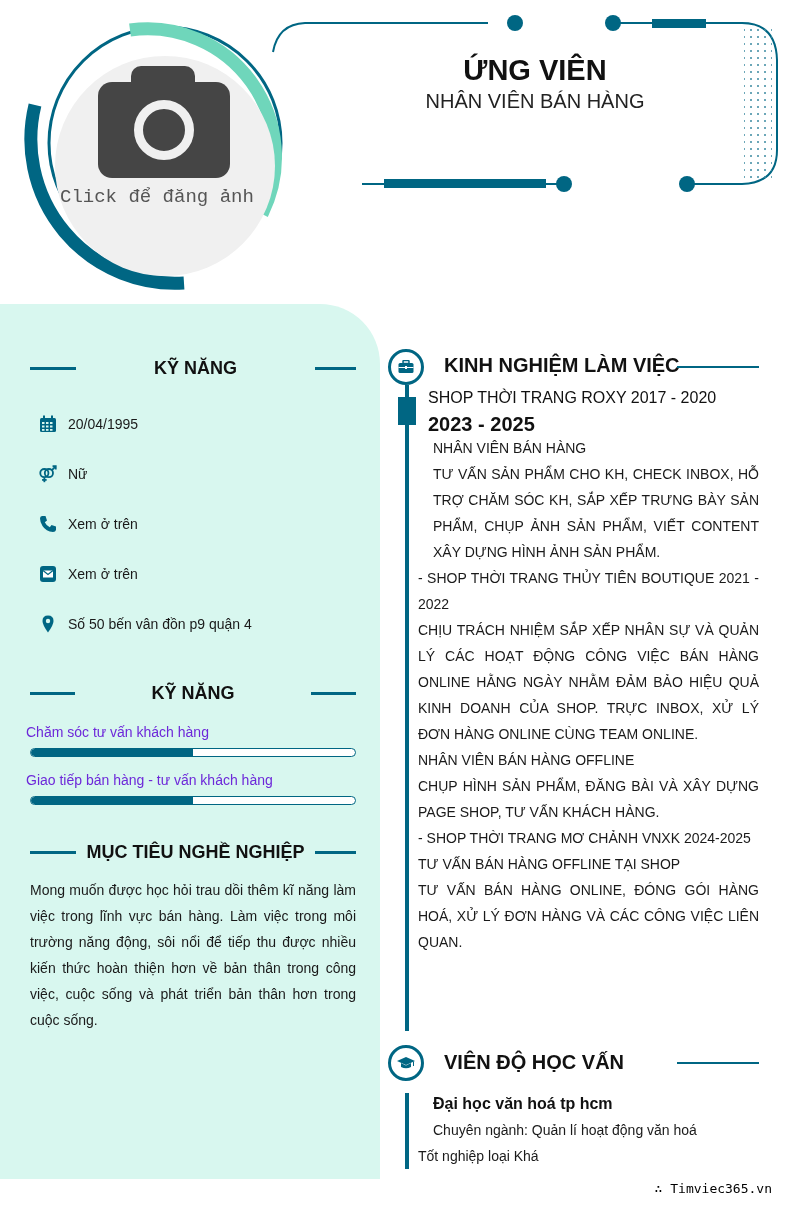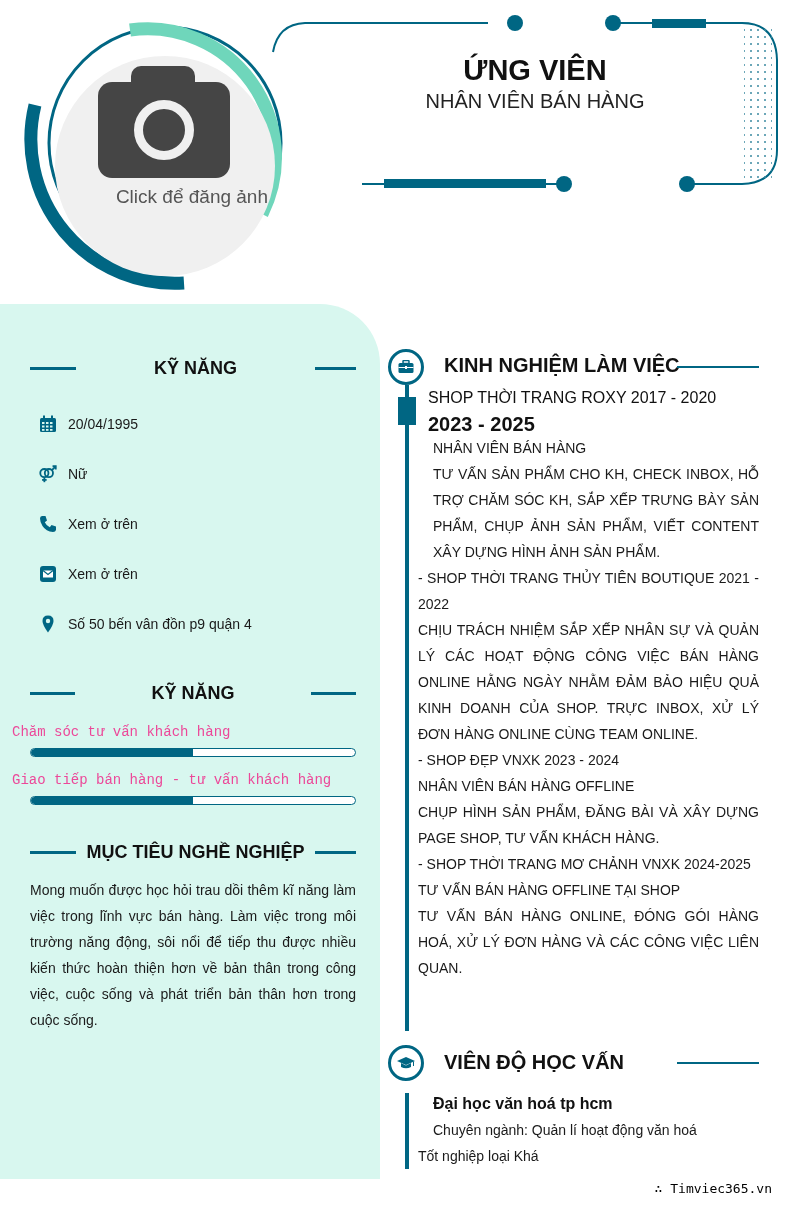--- a/index.html
+++ b/index.html
@@ -2,32 +2,32 @@
 <html><head>
 <meta charset="utf-8">
 <style>
   * { box-sizing: border-box; margin: 0; padding: 0; }
   body { width: 800px; height: 1205px; background: #ffffff; font-family: "Liberation Sans", sans-serif; color: #1a1a1a; position: relative; overflow: hidden; }
   .abs { position: absolute; }
   .avatar-circle { left: 55px; top: 56px; width: 220px; height: 220px; border-radius: 50%; background: #f0f0f0; }
   .cam-body { left: 98px; top: 82px; width: 132px; height: 96px; background: #454545; border-radius: 14px; }
   .cam-top { left: 131px; top: 66px; width: 64px; height: 24px; background: #454545; border-radius: 10px 10px 0 0; }
   .cam-lens { left: 134px; top: 100px; width: 60px; height: 60px; border-radius: 50%; border: 9px solid #f0f0f0; background: #454545; }
-  .upload-text { left: 60px; top: 186px; width: 208px; text-align: right; font-family: Liberation Sans, sans-serif; font-size: 19px; color: #555; }
+  .upload-text { left: 60px; top: 186px; width: 208px; text-align: left; font-family: Liberation Mono, monospace; font-size: 19px; color: #555; }
   .name { left: 380px; top: 54px; width: 310px; text-align: center; font-size: 29px; font-weight: bold; color: #111; }
   .position { left: 380px; top: 90px; width: 310px; text-align: center; font-size: 20px; color: #222; }
 
   
   .left-panel { left: 0; top: 304px; width: 380px; height: 875px; background: #d8f7ef; border-top-right-radius: 60px; }
   .sec-title-left { position: absolute; left: 30px; width: 326px; display: flex; align-items: center; justify-content: space-between; }
   .sec-title-left .line { height: 3px; background: #006683; }
   .sec-title-left .txt { font-weight: bold; font-size: 18px; color: #111; text-align: center; }
   .info-row { position: absolute; left: 38px; display: flex; align-items: center; gap: 10px; font-size: 14px; color: #1a1a1a; }
   .info-row svg { width: 20px; height: 20px; flex: none; }
-  .skill-label { position: absolute; left: 12px; font-size: 14px; color: #ec4899; font-family: Liberation Mono, monospace; }
+  .skill-label { position: absolute; left: 26px; font-size: 14px; color: #6d28d9; }
   .skill-bar { position: absolute; left: 30px; width: 326px; height: 9px; border: 1.5px solid #006683; border-radius: 5px; background: #fff; overflow: hidden; }
   .skill-fill { height: 100%; background: #006683; border-radius: 4px 0 0 4px; }
   .objective { position: absolute; left: 30px; top: 877px; width: 326px; font-size: 14px; line-height: 26px; text-align: justify; color: #1a1a1a; }
 
   
   .sec-icon { position: absolute; width: 36px; height: 36px; border-radius: 50%; border: 3px solid #006683; background: #fff; display: flex; align-items: center; justify-content: center; }
   .sec-title-right { position: absolute; font-size: 20px; font-weight: bold; color: #111; }
   .vline { position: absolute; width: 4px; background: #006683; }
   .exp-text { position: absolute; left: 418px; width: 341px; font-size: 14px; line-height: 26px; color: #1a1a1a; text-align: justify; }
   .exp-text .ind { padding-left: 15px; }
@@ -168,21 +168,20 @@
 <div class="abs" style="left:398px;top:397px;width:18px;height:28px;background:#006683"></div>
 
 <div class="abs" style="left:428px;top:389px;font-size:16px;color:#111">SHOP THỜI TRANG ROXY 2017 - 2020</div>
 <div class="abs" style="left:428px;top:413px;font-size:20px;font-weight:bold;color:#111">2023 - 2025</div>
 
 <div class="exp-text" style="top:435px">
   <div class="ind">NHÂN VIÊN BÁN HÀNG</div>
   <div class="ind">TƯ VẤN SẢN PHẨM CHO KH, CHECK INBOX, HỖ TRỢ CHĂM SÓC KH, SẮP XẾP TRƯNG BÀY SẢN PHẨM, CHỤP ẢNH SẢN PHẨM, VIẾT CONTENT XÂY DỰNG HÌNH ẢNH SẢN PHẨM.</div>
   <div>- SHOP THỜI TRANG THỦY TIÊN BOUTIQUE 2021 - 2022</div>
   <div>CHỊU TRÁCH NHIỆM SẮP XẾP NHÂN SỰ VÀ QUẢN LÝ CÁC HOẠT ĐỘNG CÔNG VIỆC BÁN HÀNG ONLINE HẰNG NGÀY NHẰM ĐẢM BẢO HIỆU QUẢ KINH DOANH CỦA SHOP. TRỰC INBOX, XỬ LÝ ĐƠN HÀNG ONLINE CÙNG TEAM ONLINE.</div>
-  <div>- SHOP ĐẸP VNXK 2023 - 2024</div>
   <div>NHÂN VIÊN BÁN HÀNG OFFLINE</div>
   <div>CHỤP HÌNH SẢN PHẨM, ĐĂNG BÀI VÀ XÂY DỰNG PAGE SHOP, TƯ VẤN KHÁCH HÀNG.</div>
   <div>- SHOP THỜI TRANG MƠ CHẢNH VNXK 2024-2025</div>
   <div>TƯ VẤN BÁN HÀNG OFFLINE TẠI SHOP</div>
   <div>TƯ VẤN BÁN HÀNG ONLINE, ĐÓNG GÓI HÀNG HOÁ, XỬ LÝ ĐƠN HÀNG VÀ CÁC CÔNG VIỆC LIÊN QUAN.</div>
 </div>
 
 <div class="sec-icon" style="left:388px;top:1045px">
   <svg width="18" height="14" viewBox="0 0 18 14">
       <polygon points="9,1 18,5 9,9 0,5" fill="#006683"></polygon>

